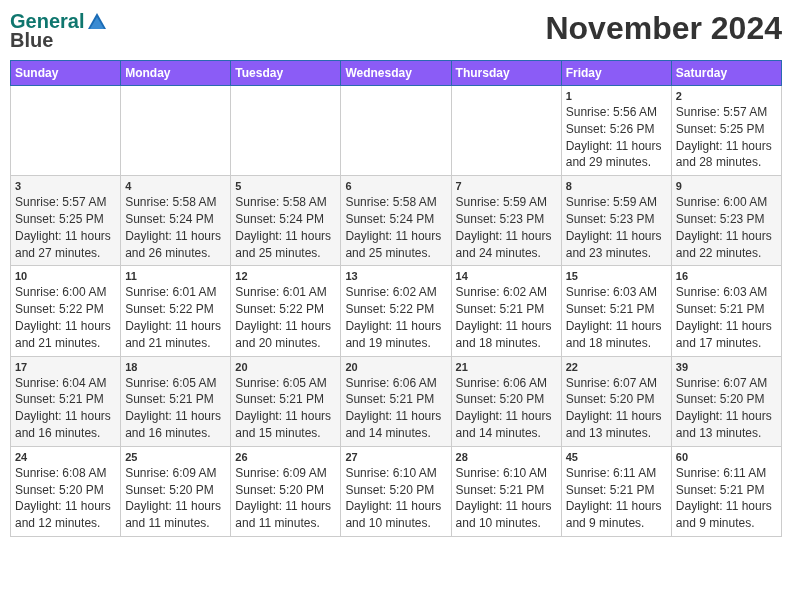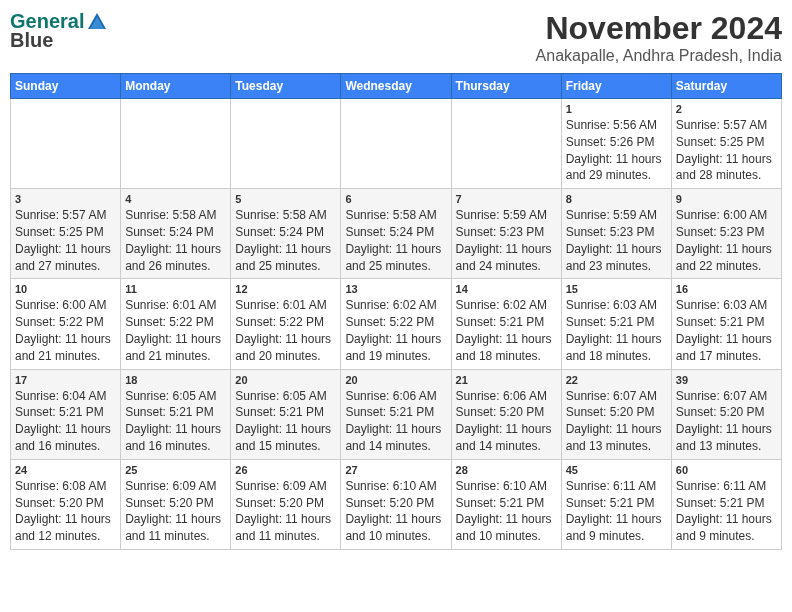--- a/index.html
+++ b/index.html
@@ -33,21 +33,21 @@
     .location-title {
       font-size: 16px;
       color: #555;
     }
     .calendar {
       width: 100%;
       border-collapse: collapse;
       border: 1px solid #ccc;
     }
     .calendar th {
-      background-color: #3b82f6;
+      background-color: #8b5cf6;
       color: #fff;
       padding: 5px 4px;
       font-size: 12px;
       font-weight: bold;
       text-align: left;
       border: 1px solid #2a6ab0;
     }
     .calendar td {
       vertical-align: top;
       padding: 4px 4px;
@@ -81,21 +81,20 @@
       <span style="font-size:20px;font-weight:bold;color:#0f766e;">General</span>
       <svg width="22" height="22" viewBox="0 0 22 22">
         <polygon points="11,2 20,18 2,18" fill="#1a6bb5"></polygon>
         <polygon points="11,6 18,18 4,18" fill="#5aabf0" opacity="0.5"></polygon>
       </svg>
     </div>
     <span style="font-size:20px;font-weight:bold;color:#404040;margin-top:-4px;">Blue</span>
   </div>
   <div class="title-block">
     <div class="month-title">November 2024</div>
-    <div class="location-title">Anakapalle, Andhra Pradesh, India</div>
   </div>
 </div>
 
 <table class="calendar">
   <thead>
     <tr>
     <th>Sunday</th>
         <th>Monday</th>
         <th>Tuesday</th>
         <th>Wednesday</th>

